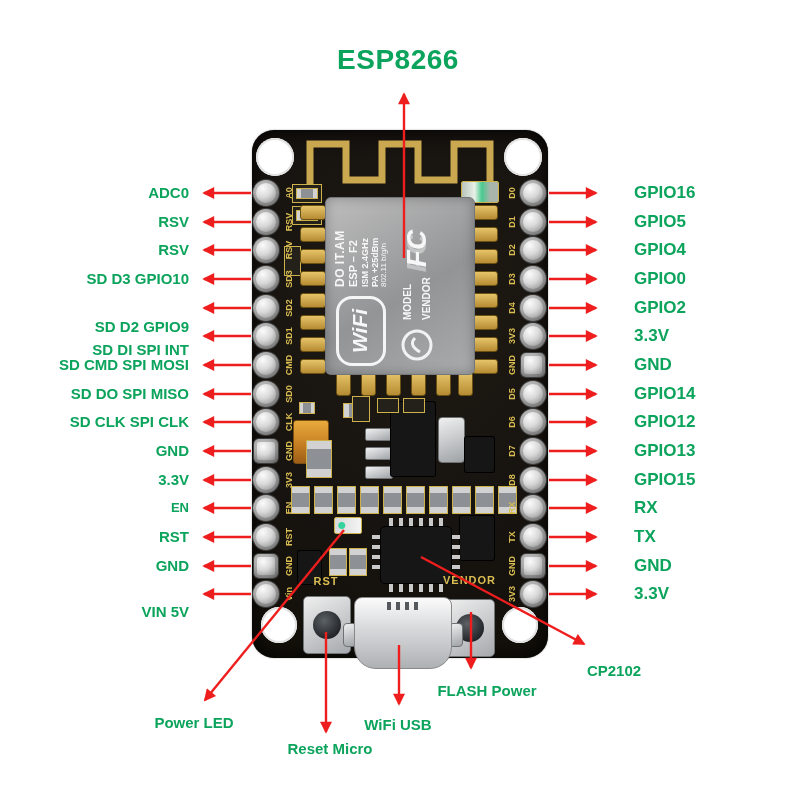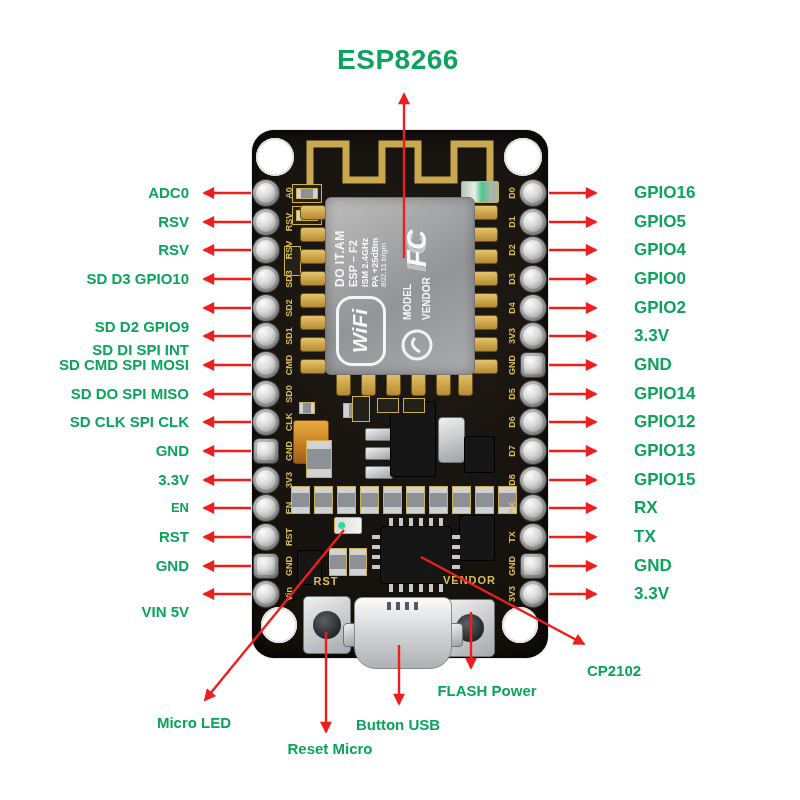--- a/index.html
+++ b/index.html
@@ -288,23 +288,23 @@
   <div class="lblR g" style="top:356px;">GND</div>
   <div class="lblR g" style="top:385px;">GPIO14</div>
   <div class="lblR g" style="top:413px;">GPIO12</div>
   <div class="lblR g" style="top:442px;">GPIO13</div>
   <div class="lblR g" style="top:471px;">GPIO15</div>
   <div class="lblR g" style="top:499px;">RX</div>
   <div class="lblR g" style="top:528px;">TX</div>
   <div class="lblR g" style="top:557px;">GND</div>
   <div class="lblR g" style="top:585px;">3.3V</div>
 
-  <div class="callout g" style="left:119px;top:714px;">Micro LED</div>
+  <div class="callout g" style="left:119px;top:714px;">Power LED</div>
   <div class="callout g" style="left:255px;top:740px;">Reset Micro</div>
-  <div class="callout g" style="left:323px;top:716px;">Button USB</div>
+  <div class="callout g" style="left:323px;top:716px;">WiFi USB</div>
   <div class="callout g" style="left:412px;top:682px;">FLASH Power</div>
   <div class="callout g" style="left:539px;top:662px;">CP2102</div>
 
   <svg class="arrows" width="800" height="800">
     <defs>
       <marker id="ah" viewBox="0 0 10 10" refX="8.5" refY="5" markerWidth="15" markerHeight="12" orient="auto" markerUnits="userSpaceOnUse">
         <path d="M0 0 L10 5 L0 10 z" fill="#ee1e1e"></path>
       </marker>
     </defs>
     <g stroke="#ee1e1e" stroke-width="2.4" fill="none">

